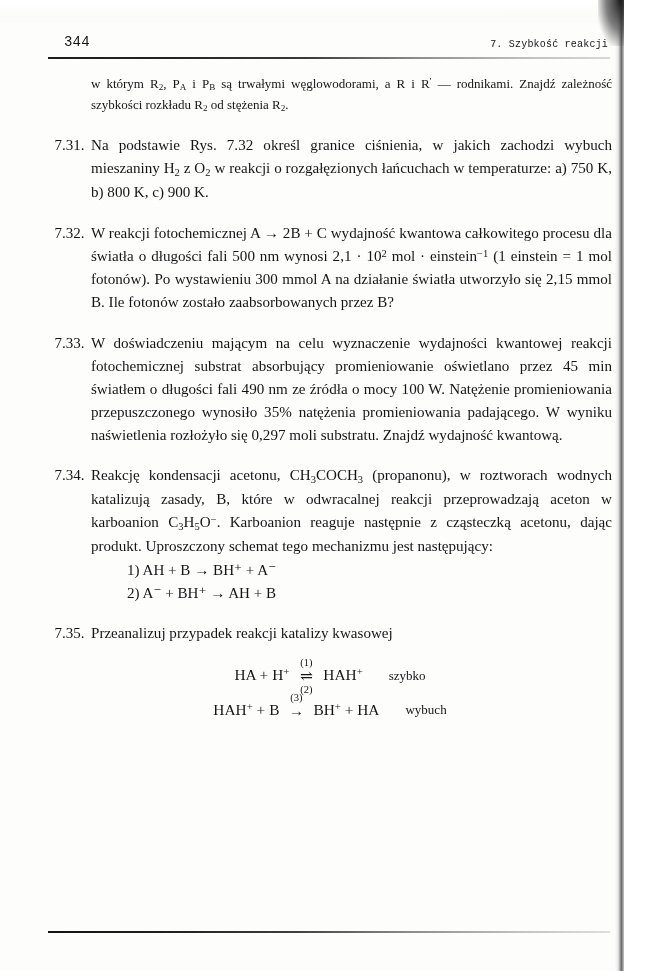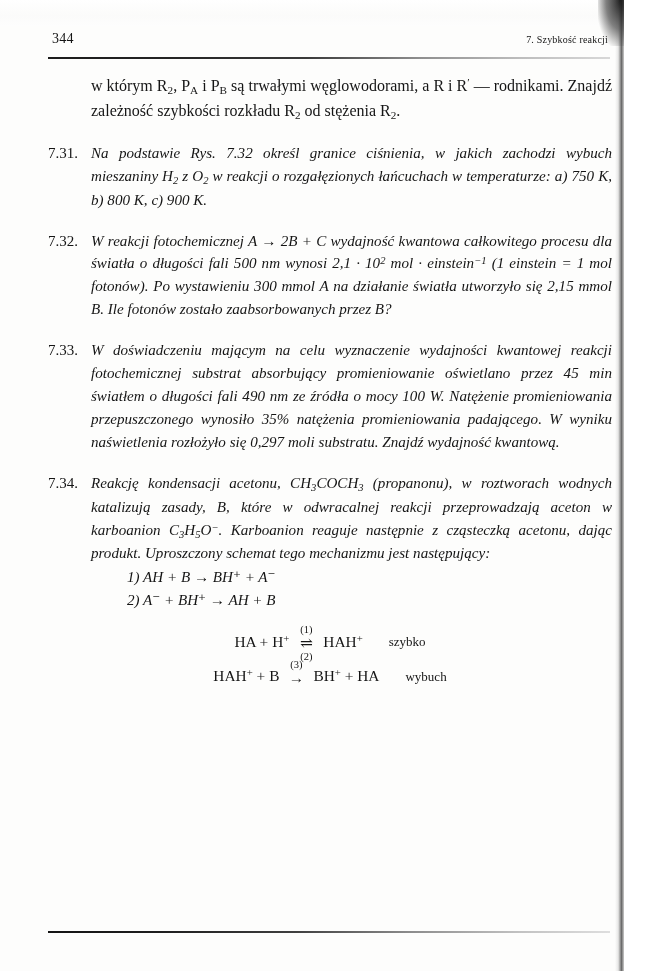--- a/index.html
+++ b/index.html
@@ -54,29 +54,30 @@
     height: 46px;
     background: radial-gradient(ellipse at 85% 0%,
        rgba(20,20,20,0.92) 0%,
        rgba(60,60,60,0.65) 45%,
        rgba(255,255,255,0) 78%);
   }
 
   
   .header {
     position: absolute;
-    left: 52px;
+    left: 64px;
     right: 40px;
     top: 28px;
     height: 22px;
     display: flex;
     justify-content: space-between;
-    align-items: center;
+    align-items: flex-end;
     font-size: 13.5px;
     letter-spacing: 0.2px;
+    font-family: Liberation Mono, monospace;
   }
   .header .folio { font-size: 14px; }
   .header .running-title { font-size: 10px; }
 
   .rule-top {
     position: absolute;
     left: 48px;
     top: 57px;
     width: 562px;
     height: 2px;
@@ -99,45 +100,44 @@
   .content {
     position: absolute;
     left: 48px;
     top: 74px;
     width: 564px;
   }
 
   .lead-para {
     margin: 0 0 4px 0;
     padding-left: 43px;
-    font-size: 16px;
+    font-size: 13px;
     line-height: 1.52;
     text-align: justify;
     text-justify: inter-word;
   }
 
   .exercise {
     display: flex;
     align-items: flex-start;
     margin-top: 18px;
     font-size: 15.1px;
     line-height: 1.52;
   }
   .ex-num {
     flex: 0 0 43px;
     width: 43px;
-    text-align: left;
+    text-align: center;
     white-space: nowrap;
     font-size: 15px;
   }
   .ex-body {
     flex: 1 1 auto;
     text-align: justify;
     text-justify: inter-word;
-    font-style: italic;
   }
   .ex-body p {
     margin: 0;
   }
 
   
   .steps {
     margin: 1px 0 0 0;
     padding: 0;
     list-style: none;
@@ -252,20 +252,26 @@
       <p><span>Reakcję kondensacji acetonu, CH</span><sub>3</sub><span>COCH</span><sub>3</sub><span> (propanonu), w roztworach wodnych katalizują zasady, B, które w odwracalnej reakcji przeprowadzają aceton w karboanion C</span><sub>3</sub><span>H</span><sub>5</sub><span>O</span><sup>−</sup><span>. Karboanion reaguje następnie z cząsteczką acetonu, dając produkt. Uproszczony schemat tego mechanizmu jest następujący:</span></p>
 
       <ul class="steps">
         <li>1) AH + B → BH⁺ + A⁻</li>
         <li>2) A⁻ + BH⁺ → AH + B</li>
       </ul>
 
     </div>
   </div>
 
+  <div class="exercise">
+    <span class="ex-num">7.35.</span>
+    <div class="ex-body">
+      <p>Przeanalizuj przypadek reakcji katalizy kwasowej</p>
+    </div>
+  </div>
 
   <div class="equation-block">
 
     <div class="equation-row">
       <span>HA + H</span><sup>+</sup><span class="arrow-stack"><span class="lbl-top">(1)</span><span class="glyph">⇌</span><span class="lbl-bot">(2)</span></span><span>HAH</span><sup>+</sup><span class="cond">szybko</span>
     </div>
 
     <div class="equation-row">
       <span>HAH</span><sup>+</sup><span> + B</span><span class="arrow-stack"><span class="lbl-top">(3)</span><span class="glyph">→</span></span><span>BH</span><sup>+</sup><span> + HA</span><span class="cond">wybuch</span>
     </div>

